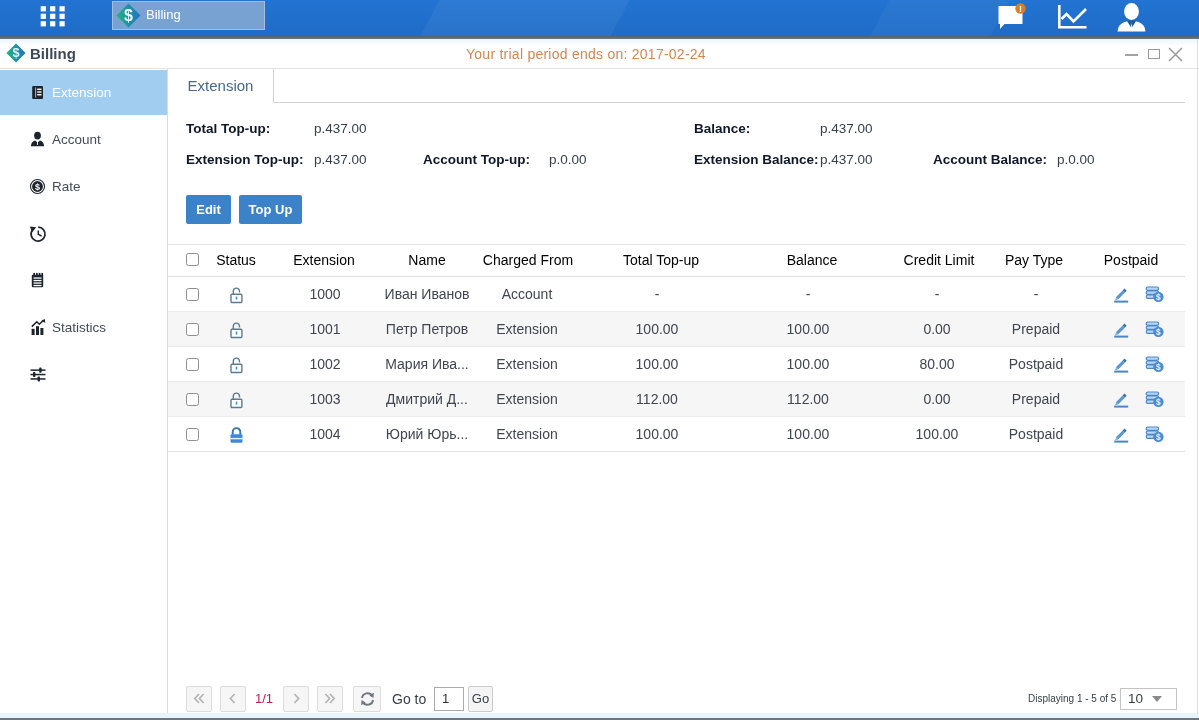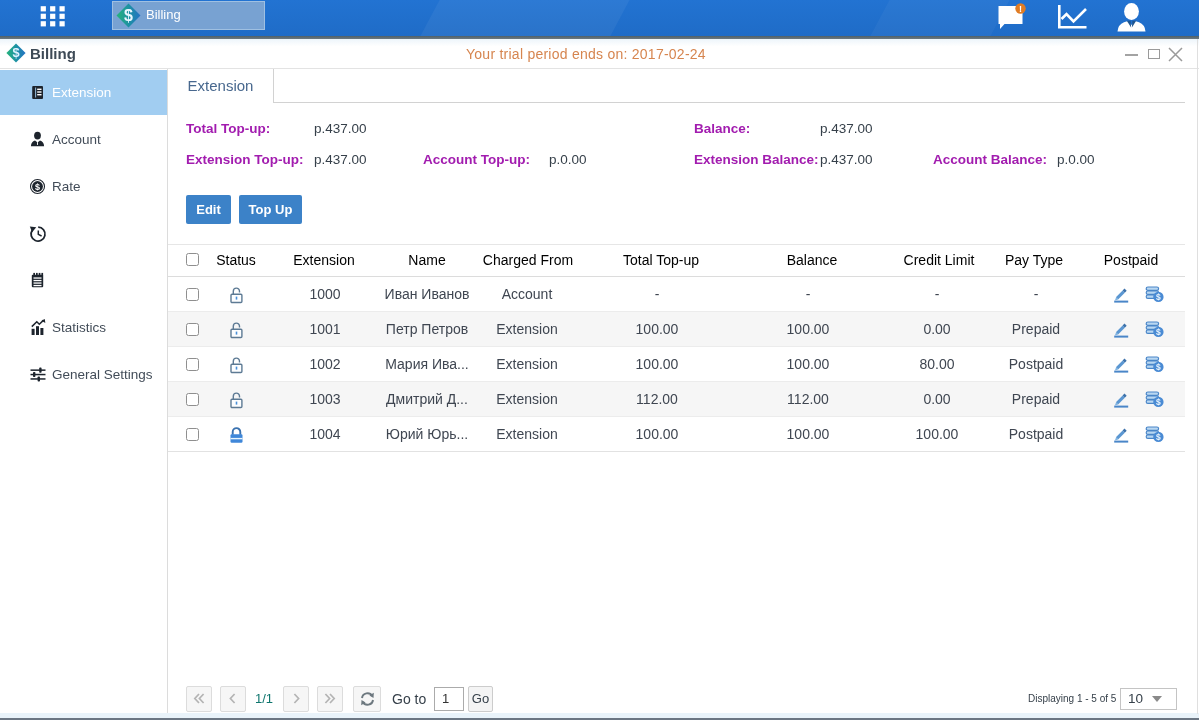--- a/index.html
+++ b/index.html
@@ -4,21 +4,21 @@
 html,body{margin:0;padding:0}
 body{width:1199px;height:720px;position:relative;overflow:hidden;background:#fff;font-family:"Liberation Sans",sans-serif}
 .ab{position:absolute}
 .mi{position:absolute;left:0;width:167px;height:45px;line-height:45px;font-size:13.5px;color:#424c58}
 .mi svg{position:absolute;left:29px;top:14px}
 .mi .t{margin-left:52px}
 .hc{position:absolute;top:245px;height:31px;line-height:31px;font-size:14px;color:#000000;transform:translateX(-50%);white-space:nowrap}
 .cc{position:absolute;height:35px;line-height:35px;font-size:14px;color:#3f4651;transform:translateX(-50%);white-space:nowrap}
 .cb{position:absolute;width:11px;height:11px;border:1px solid #8f8f8f;border-radius:2.5px;background:#fff}
 .pbtn{position:absolute;top:686px;width:24px;height:24px;background:#f6f6f6;border:1px solid #dcdcdc;border-radius:2px;text-align:center;line-height:22px;font-size:17px;color:#b8b8b8}
-.blbl{font-weight:bold;font-size:13.5px;color:#a21caf;position:absolute;height:17px;line-height:17px;white-space:nowrap}
+.blbl{font-weight:bold;font-size:13.5px;color:#0f172a;position:absolute;height:17px;line-height:17px;white-space:nowrap}
 .bval{font-size:13.5px;color:#36404a;position:absolute;height:17px;line-height:17px;white-space:nowrap}
 .btn{position:absolute;top:195px;height:29px;background:#3c82c8;border-radius:2px;color:#fff;font-size:13px;font-weight:bold;text-align:center;line-height:29px}
 </style></head>
 <body>
 
 <div class="ab" style="left:0;top:0;width:1199px;height:36px;background:linear-gradient(180deg,#2273d2,#1f6cc7)"></div>
 <div class="ab" style="left:430px;top:0;width:190px;height:36px;background:rgba(255,255,255,0.05);transform:skewX(-28deg)"></div>
 <div class="ab" style="left:880px;top:0;width:120px;height:36px;background:rgba(255,255,255,0.04);transform:skewX(-28deg)"></div>
 
 <svg class="ab" style="left:40px;top:6px" width="27" height="21">
@@ -155,21 +155,20 @@
 <svg width="18" height="17" viewBox="0 0 18 17">
       <g fill="#1d242d">
 <rect x="1.5" y="3.4" width="15" height="1.5"></rect>
         <rect x="1.5" y="7.8" width="15" height="1.5"></rect>
         <rect x="1.5" y="12.2" width="15" height="1.5"></rect>
 <rect x="10.2" y="1.6" width="2.4" height="5.1" rx="0.8"></rect>
 <rect x="4" y="6" width="2.4" height="5.1" rx="0.8"></rect>
 <rect x="8.6" y="10.4" width="2.4" height="5.1" rx="0.8"></rect>
 </g>
     </svg>
-    <div class="t">General Settings</div>
   </div>
 
 <div class="ab" style="left:274px;top:102px;width:911px;height:1px;background:#d2d2d2"></div>
 <div class="ab" style="left:168px;top:69px;width:105px;height:34px;border-right:1px solid #d2d2d2;text-align:center;line-height:33px;font-size:15px;color:#48688e;background:#fff">Extension</div>
 
 <div class="blbl" style="left:186px;top:119.5px">Total Top-up:</div>
 <div class="bval" style="left:314px;top:119.5px">p.437.00</div>
 <div class="blbl" style="left:694px;top:119.5px">Balance:</div>
 <div class="bval" style="left:820px;top:119.5px">p.437.00</div>
 <div class="blbl" style="left:186px;top:150.5px">Extension Top-up:</div>
@@ -344,21 +343,21 @@
 <circle cx="13.4" cy="11.9" r="5.2" fill="#4a8bd4"></circle>
 <text x="13.4" y="14.9" font-size="8.5" font-weight="bold" fill="#e8f4fd" text-anchor="middle" font-family="Liberation Sans">$</text>
 </svg>
 
 <div class="pbtn" style="left:186px"><svg width="14" height="13" viewBox="0 0 14 13" style="margin-top:5px">
       <path d="M7 2 L2.8 6.5 L7 11 M11.6 2 L7.4 6.5 L11.6 11" fill="none" stroke="#b4b4b4" stroke-width="1.7"></path>
     </svg></div>
 <div class="pbtn" style="left:220px"><svg width="14" height="13" viewBox="0 0 14 13" style="margin-top:5px">
       <path d="M8.6 2 L4.4 6.5 L8.6 11" fill="none" stroke="#b4b4b4" stroke-width="1.7"></path>
     </svg></div>
-<div class="ab" style="left:264px;top:686px;height:26px;line-height:26px;font-size:13px;color:#0f766e;transform:translateX(-50%)">1/1</div>
+<div class="ab" style="left:264px;top:686px;height:26px;line-height:26px;font-size:13px;color:#be185d;transform:translateX(-50%)">1/1</div>
 <div class="pbtn" style="left:283px"><svg width="14" height="13" viewBox="0 0 14 13" style="margin-top:5px">
       <path d="M5.4 2 L9.6 6.5 L5.4 11" fill="none" stroke="#b4b4b4" stroke-width="1.7"></path>
     </svg></div>
 <div class="pbtn" style="left:317px"><svg width="14" height="13" viewBox="0 0 14 13" style="margin-top:5px">
       <path d="M7 2 L11.2 6.5 L7 11 M2.4 2 L6.6 6.5 L2.4 11" fill="none" stroke="#b4b4b4" stroke-width="1.7"></path>
     </svg></div>
 <div class="pbtn" style="left:353px;width:26px"><svg width="15" height="14" viewBox="0 0 15 14" style="margin-top:5px">
 <path d="M2 6 A5.5 5.5 0 0 1 12.2 4" fill="none" stroke="#6d787f" stroke-width="2"></path>
 <polygon points="13.8,0.8 13.5,6 9.4,3.4" fill="#6d787f"></polygon>
 <path d="M13 8 A5.5 5.5 0 0 1 2.8 10" fill="none" stroke="#6d787f" stroke-width="2"></path>

